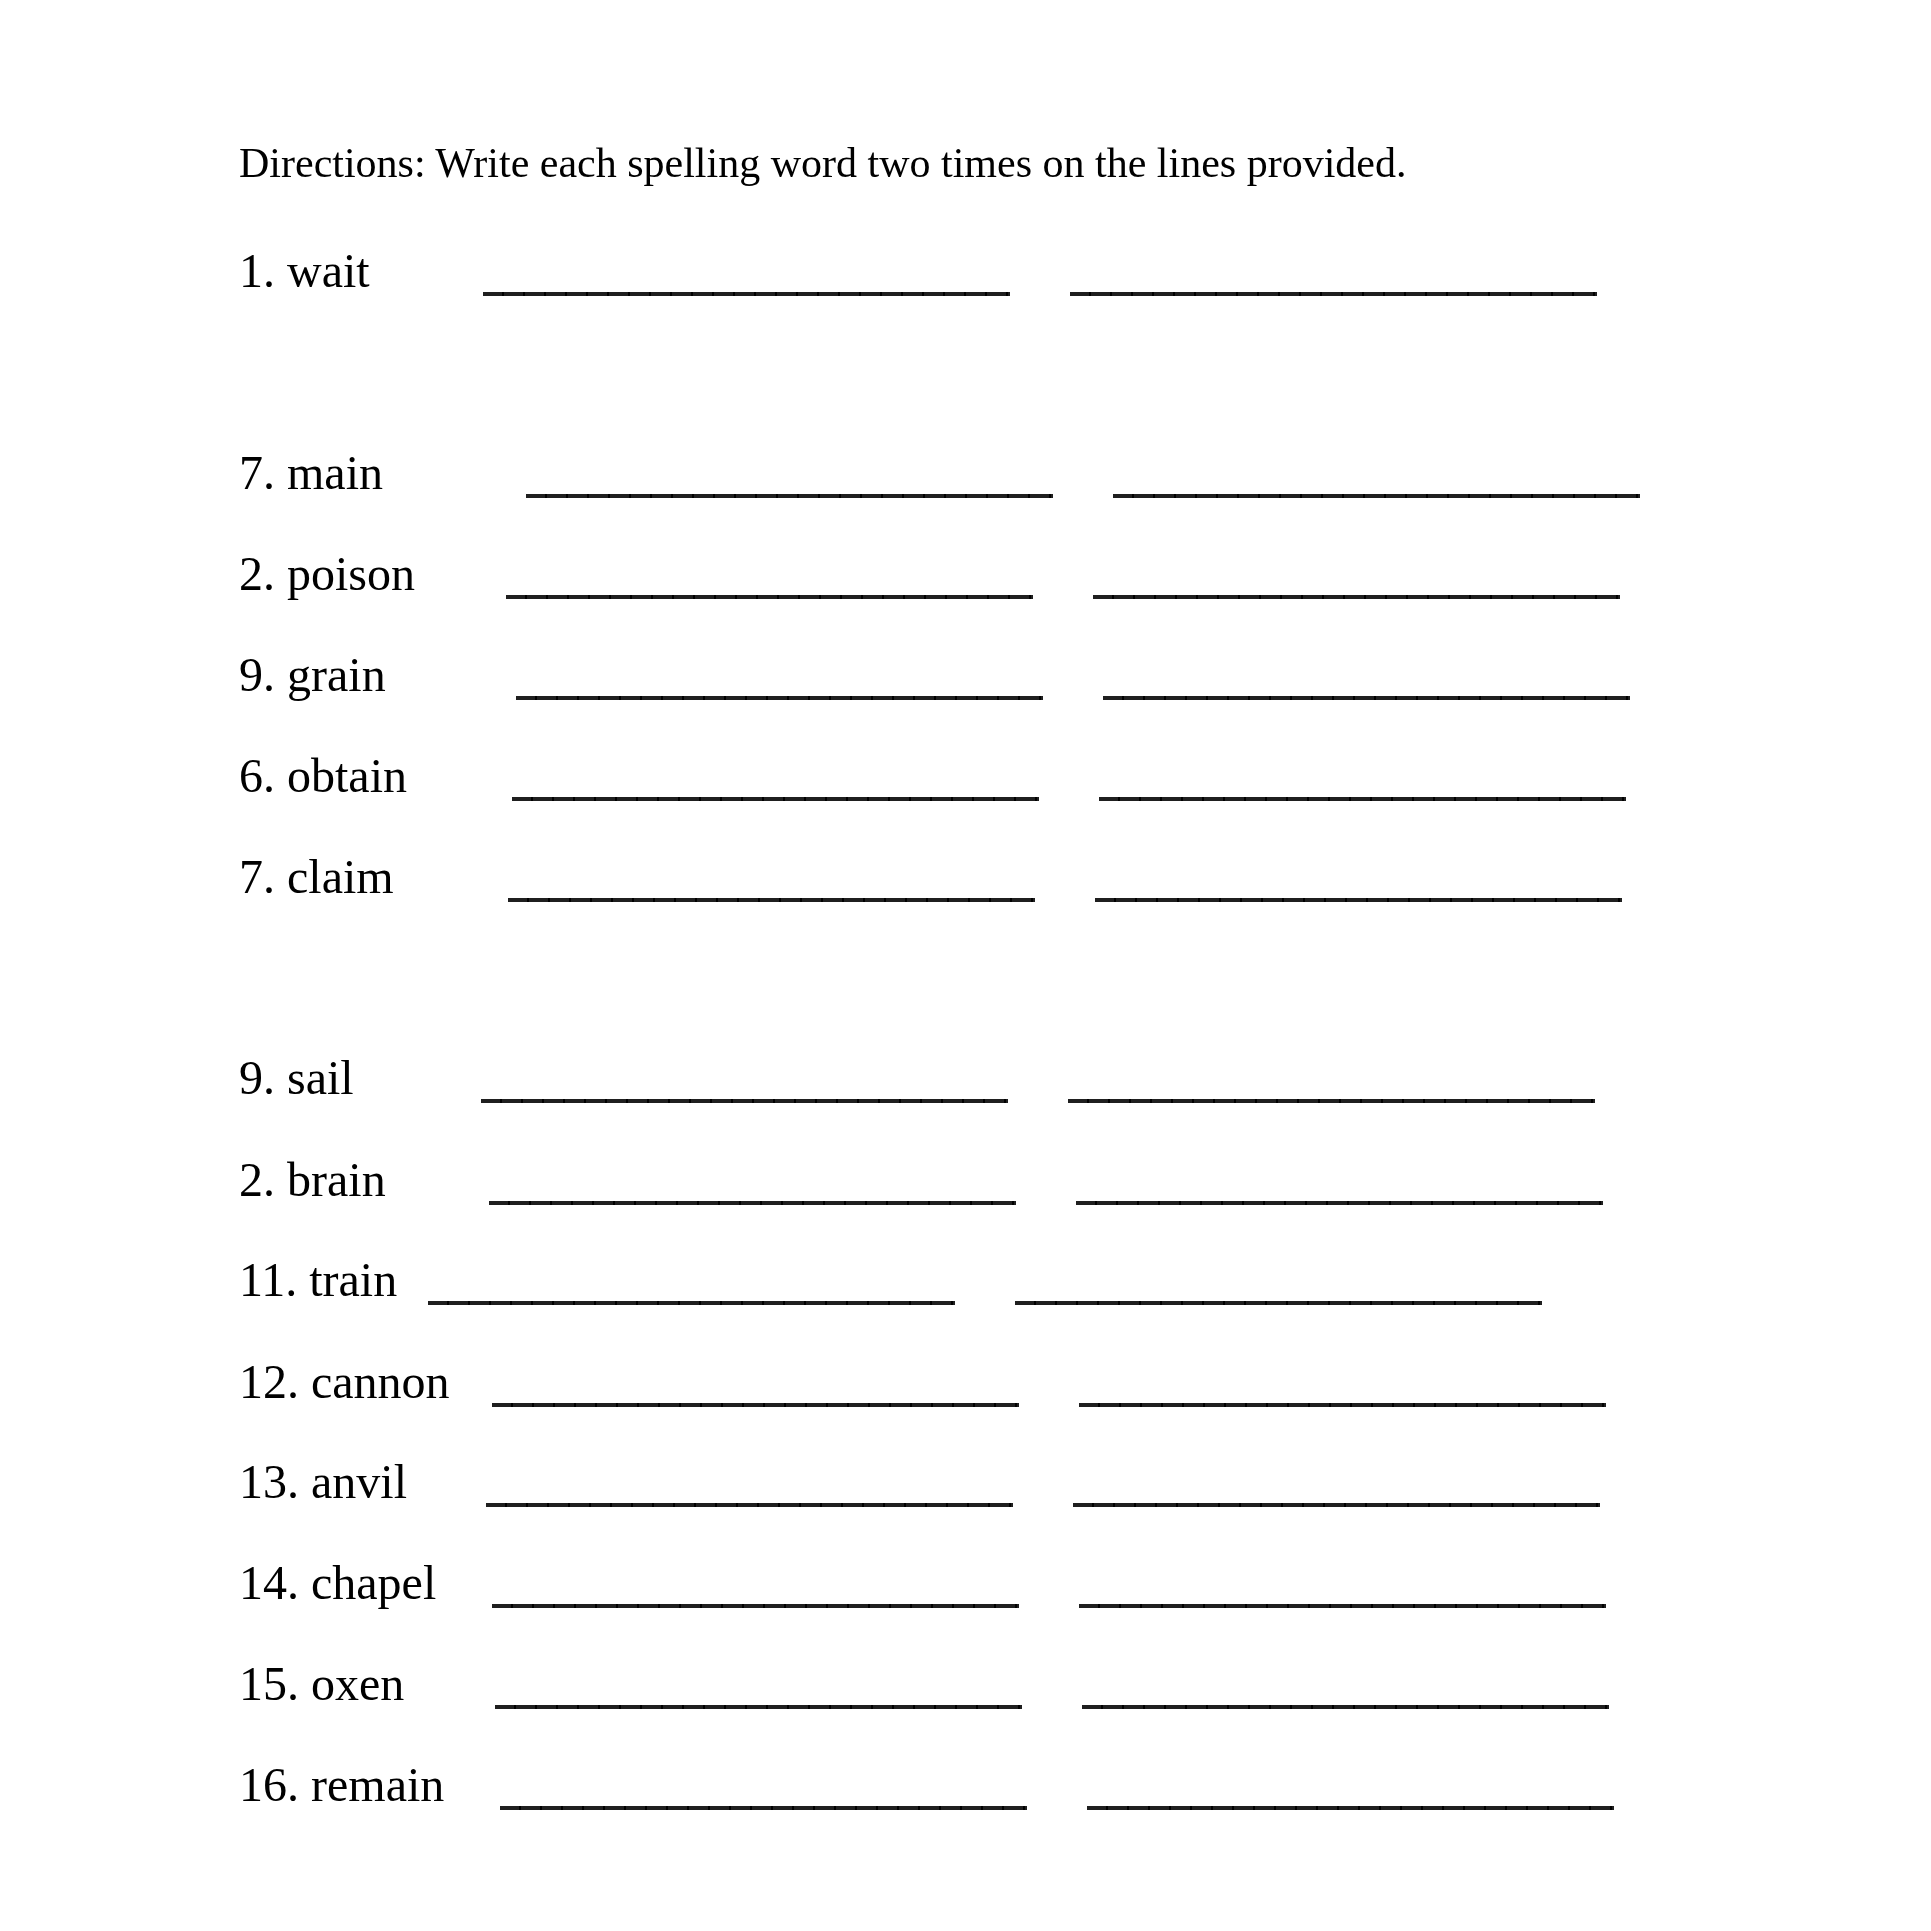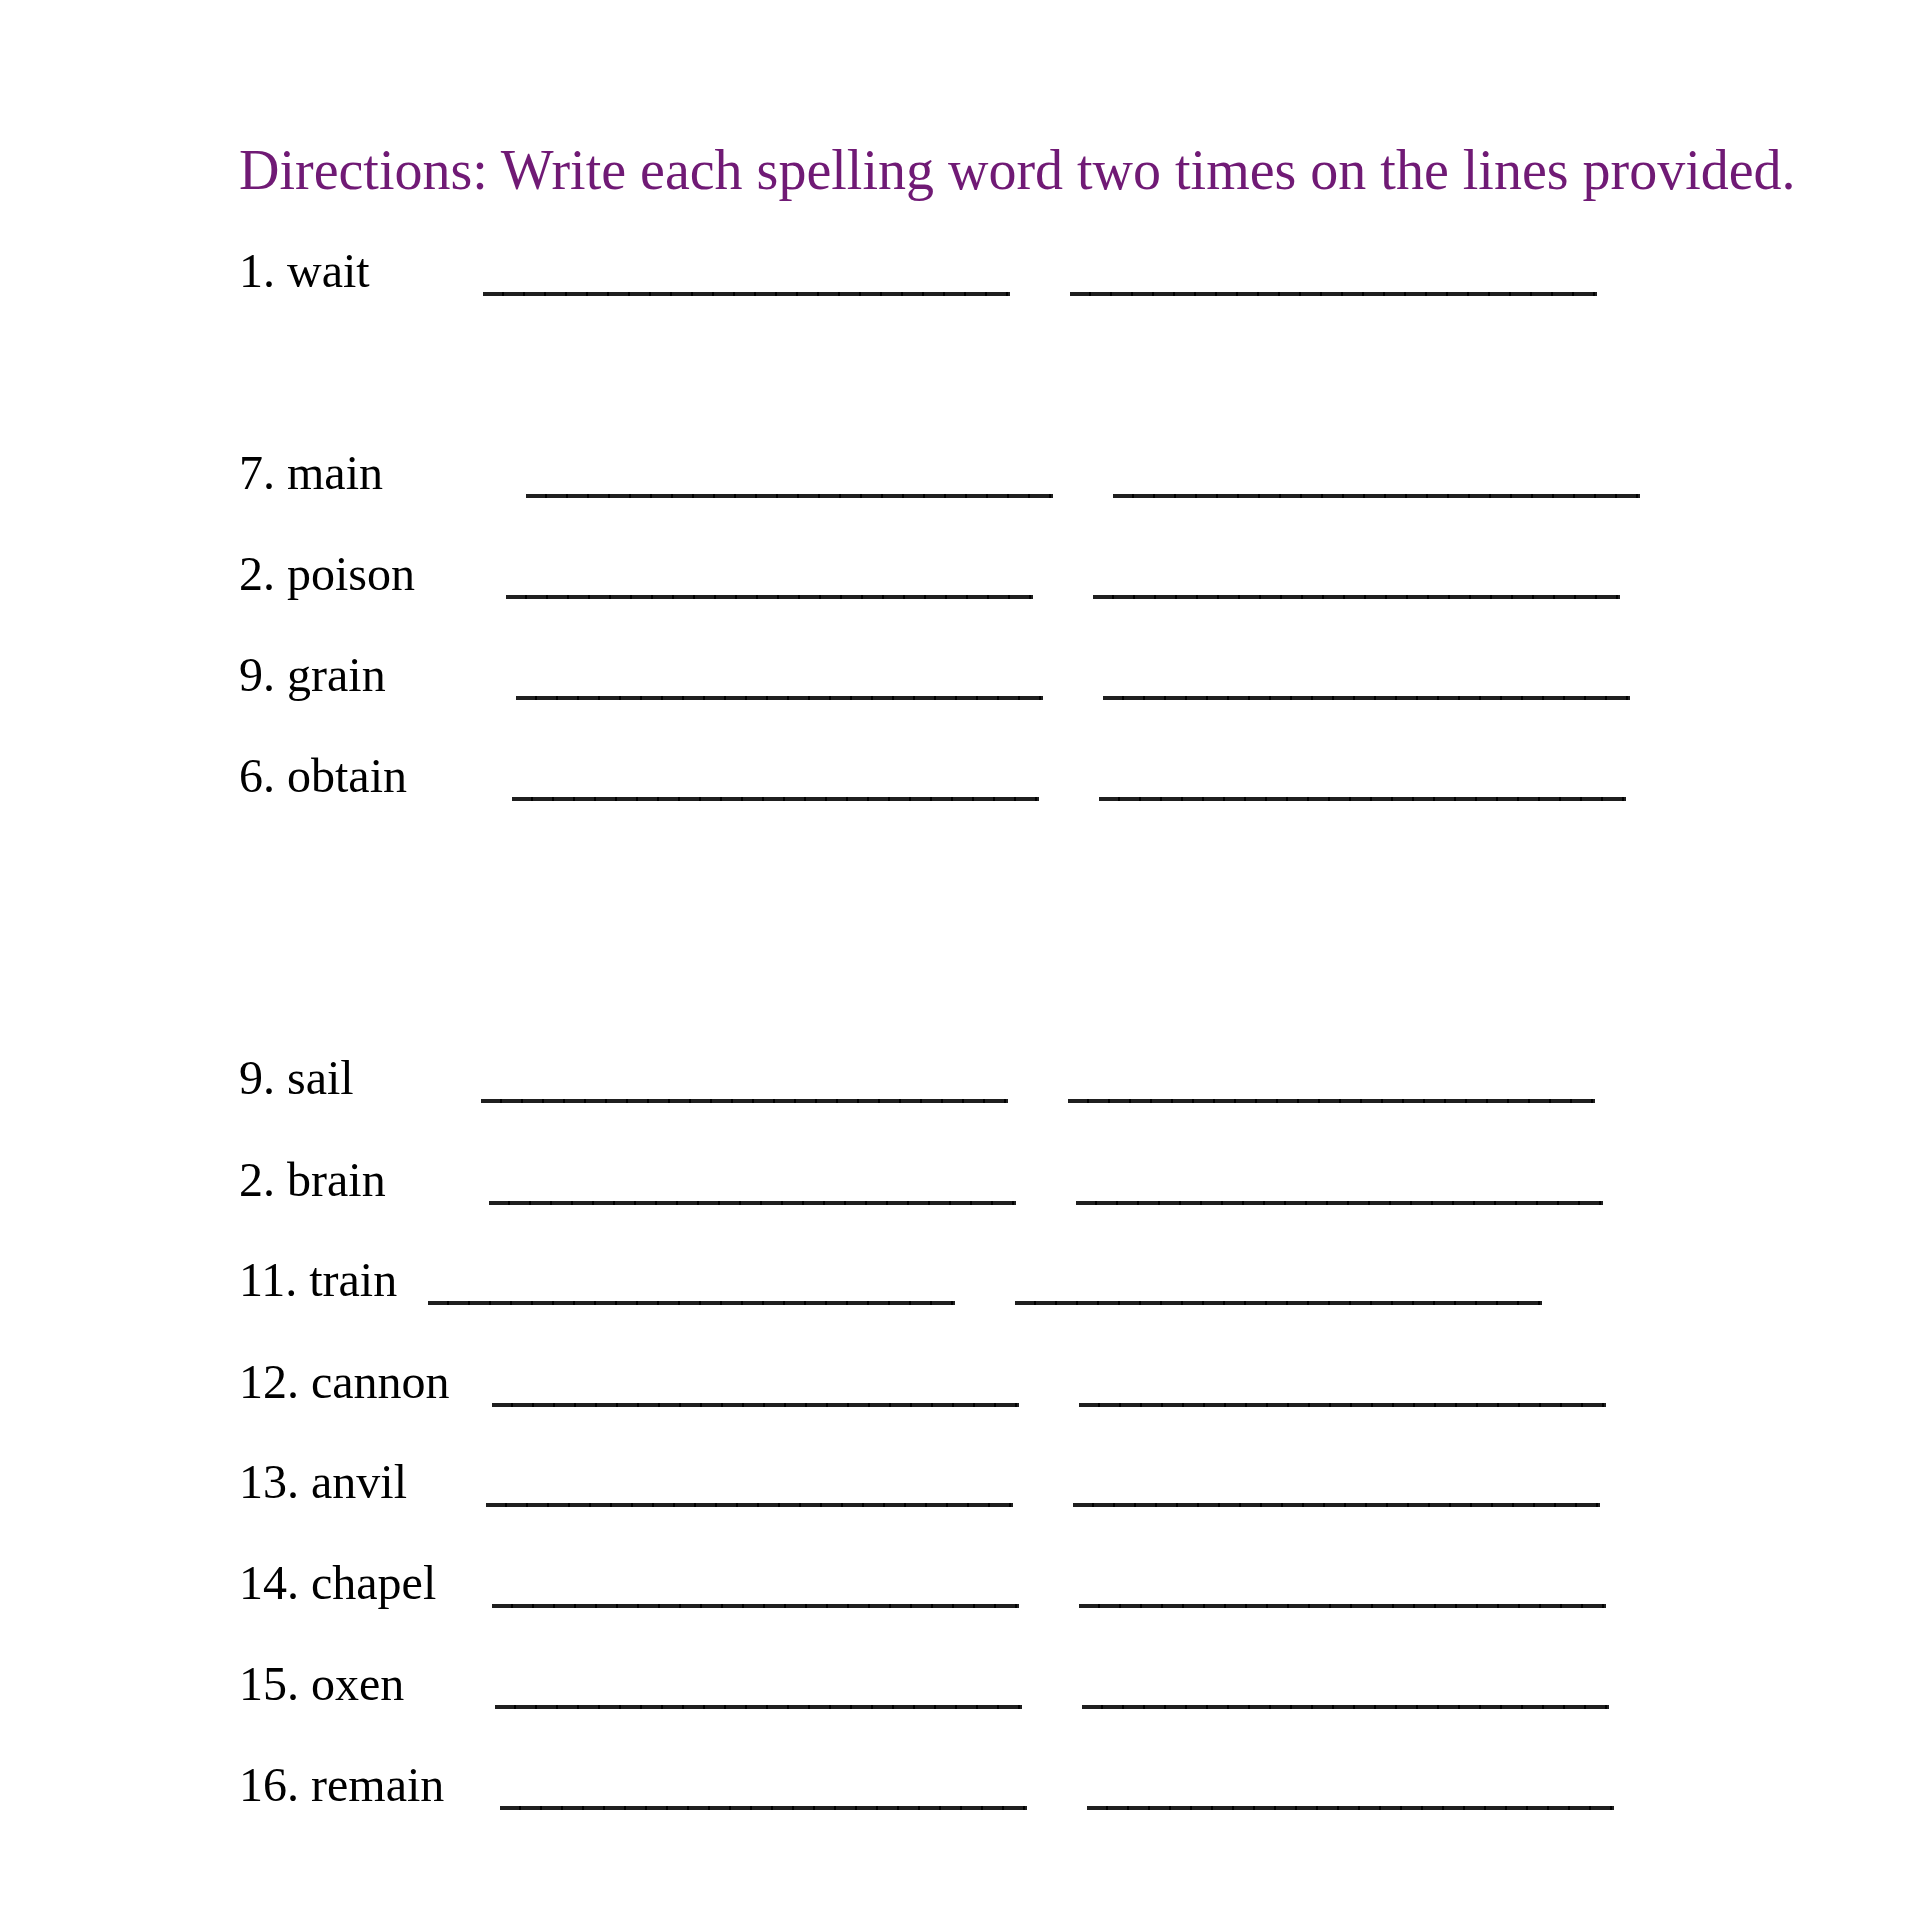--- a/index.html
+++ b/index.html
@@ -14,24 +14,24 @@
     height: 1931px;
     background: #ffffff;
     font-family: "Liberation Serif", "DejaVu Serif", serif;
     color: #000000;
     overflow: hidden;
   }
   .directions {
     position: absolute;
     left: 239px;
     top: 142px;
-    font-size: 56px;
+    font-size: 42px;
     line-height: 1;
     white-space: nowrap;
-    color: #701a75;
+    color: #000000;
   }
   .row {
     position: absolute;
     left: 0;
     width: 1931px;
     height: 100px;
   }
   .label {
     position: absolute;
     left: 239px;
@@ -80,20 +80,25 @@
     <div class="line" style="left:516px"></div>
     <div class="line" style="left:1103px"></div>
   </div>
 
   <div class="row" style="top:752px">
     <div class="label">6. obtain</div>
     <div class="line" style="left:512px"></div>
     <div class="line" style="left:1099px"></div>
   </div>
 
+  <div class="row" style="top:853px">
+    <div class="label">7. claim</div>
+    <div class="line" style="left:508px"></div>
+    <div class="line" style="left:1095px"></div>
+  </div>
 
 
   <div class="row" style="top:1054px">
     <div class="label">9. sail</div>
     <div class="line" style="left:481px"></div>
     <div class="line" style="left:1068px"></div>
   </div>
 
   <div class="row" style="top:1156px">
     <div class="label">2. brain</div>

